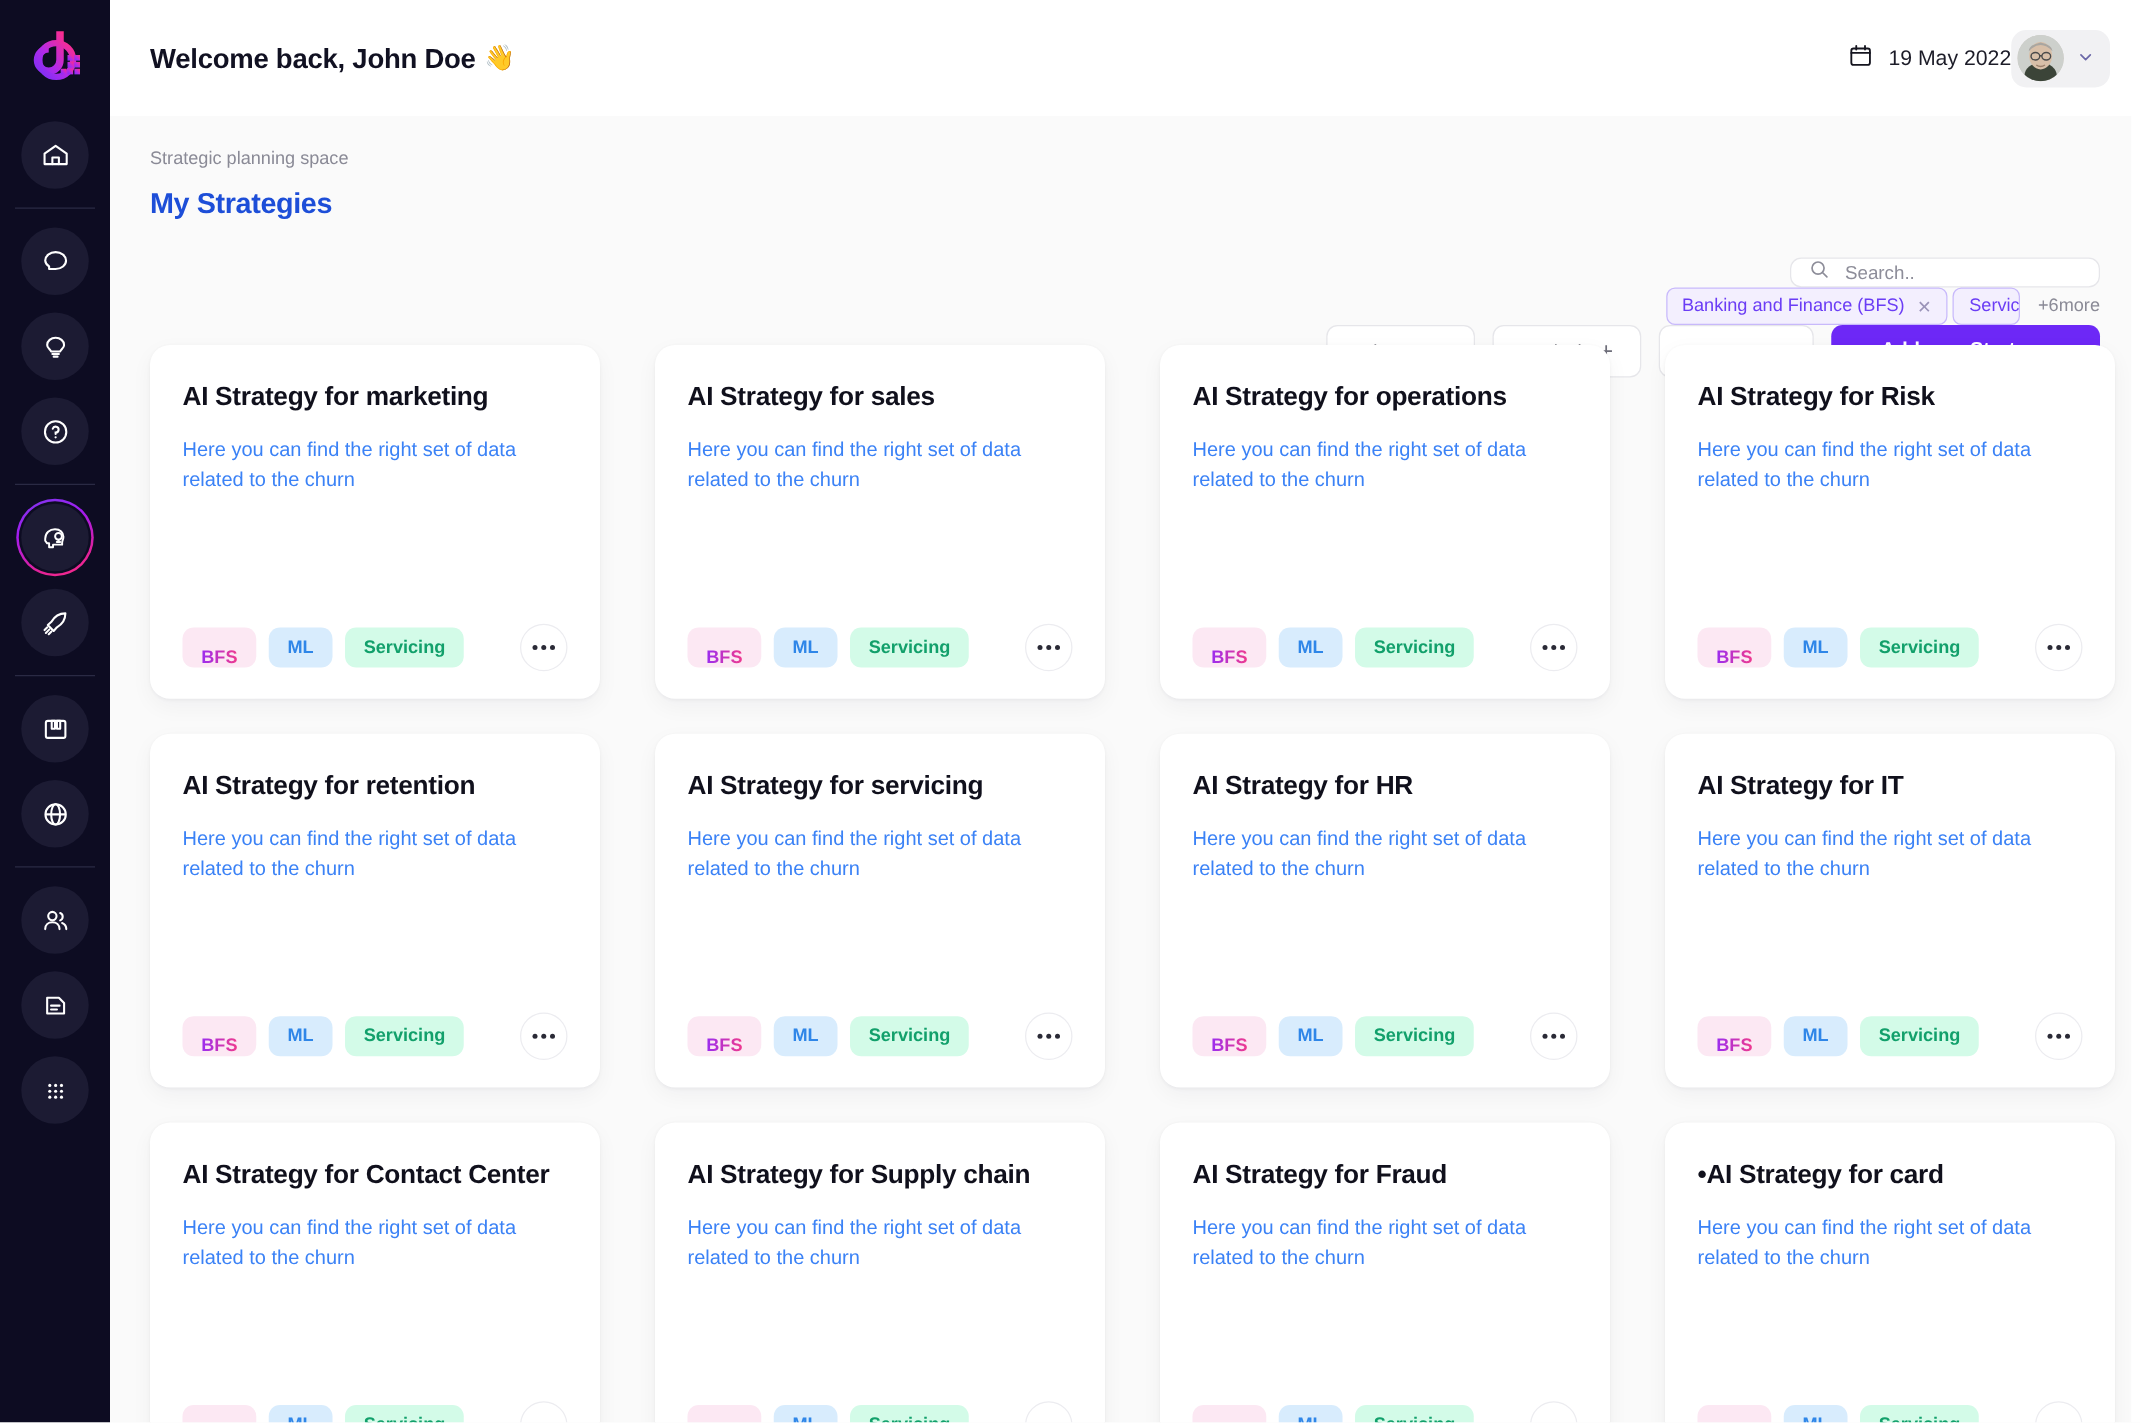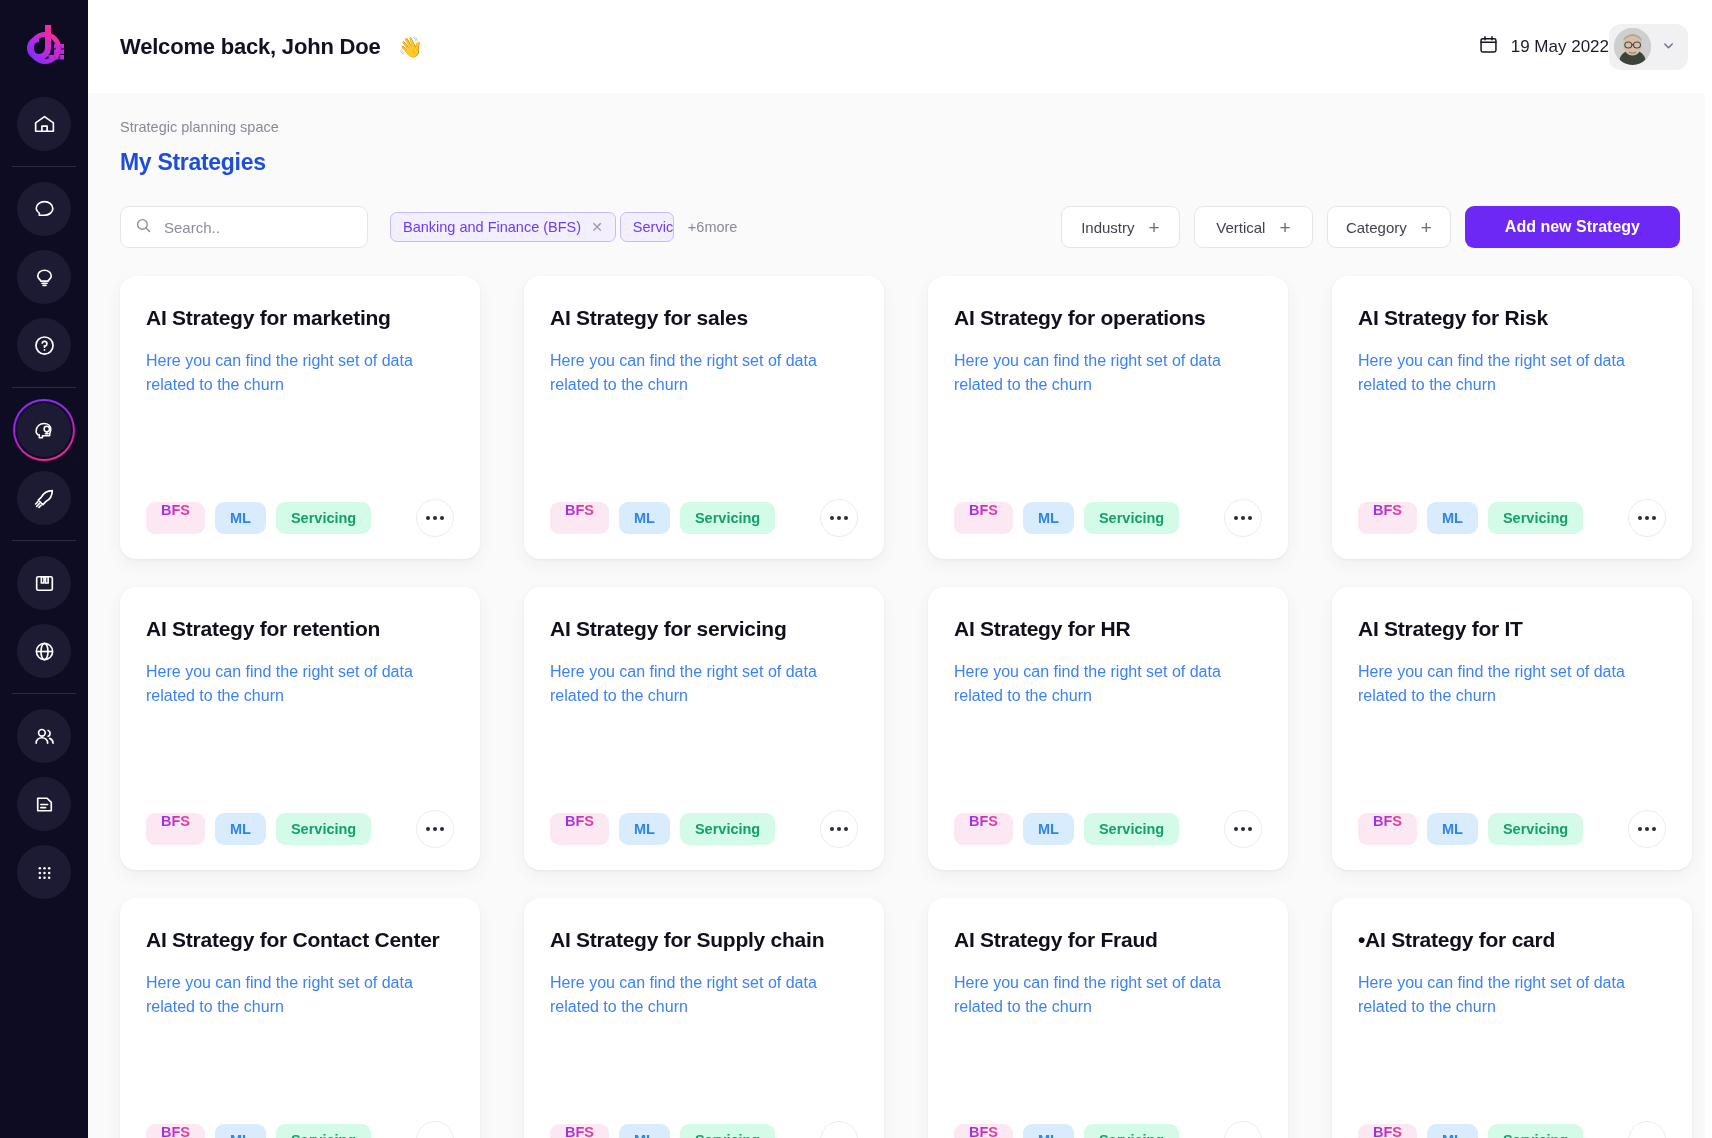--- a/index.html
+++ b/index.html
@@ -76,21 +76,21 @@
   .topbar {
     height: 93px;
     background: #ffffff;
     display: flex; align-items: center;
     padding: 0 24px 0 32px;
     flex: 0 0 93px;
   }
   .welcome {
     font-size: 22px; font-weight: 700; color: #111122;
     letter-spacing: -0.2px;
-    display:flex; align-items:center; gap:18px;
+    display:flex; align-items:center; gap:7px;
   }
   .wave { font-size: 20px; }
   .topbar-right { margin-left: auto; display: flex; align-items: center; }
   .date-box { display: flex; align-items: center; gap: 12px; }
   .date-text { font-size: 17px; color: #1c1c28; font-weight: 500; }
   .avatar-pill {
     background: #f1f1f3;
     border-radius: 12px;
     height: 46px;
     padding: 0 12px 0 5px;
@@ -113,21 +113,21 @@
     padding: 0 0 0 0;
     overflow: hidden;
     position: relative;
   }
   .content-inner { padding: 26px 0 0 32px; }
 
   .breadcrumb { font-size: 14.5px; color: #8a8a96; margin-bottom: 14px; }
   .page-title { font-size: 23px; font-weight: 700; color: #1d4ed8; letter-spacing: -0.3px; margin-bottom: 30px; }
 
   
-  .toolbar { display: flex; align-items: center; height: 42px; padding-right: 32px; }
+  .toolbar { display: flex; align-items: flex-end; height: 42px; padding-right: 32px; flex-direction: column; }
   .search-box {
     width: 248px; height: 42px;
     background: #ffffff;
     border: 1px solid #e6e6ea;
     border-radius: 9px;
     display: flex; align-items: center;
     padding: 0 14px;
     gap: 12px;
   }
   .search-box input {
@@ -223,21 +223,21 @@
     height: 32px;
     border-radius: 9px;
     display: flex; align-items: center; justify-content: center;
     padding: 0 15px;
     font-size: 14.5px; font-weight: 600;
   }
   .tag-bfs-wrap {
     background: #fce8f3;
     border-radius: 9px;
     height: 32px;
-    display:flex; align-items:flex-start; justify-content:center;
+    display:flex; align-items:flex-end; justify-content:center;
     padding: 0 15px;
   }
   .tag-bfs-txt {
     font-size: 14.5px; font-weight: 600;
     background-image: linear-gradient(90deg, #9b2df0 0%, #ef3a8e 100%);
     -webkit-background-clip: text;
     background-clip: text;
     color: transparent;
   }
   .tag-ml { background: #d8ecfd; color: #2f86e8; }

